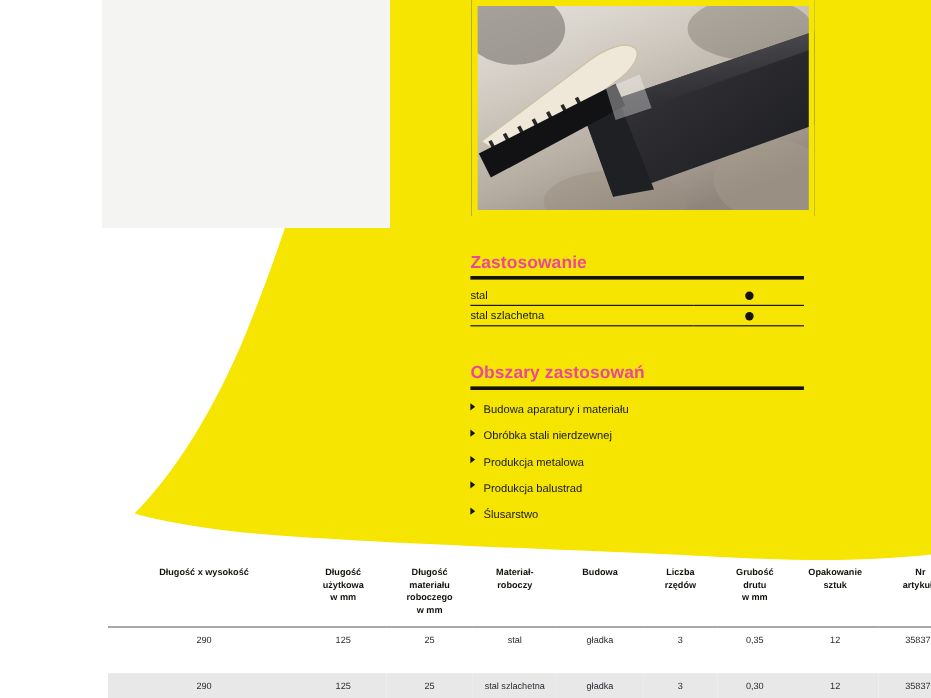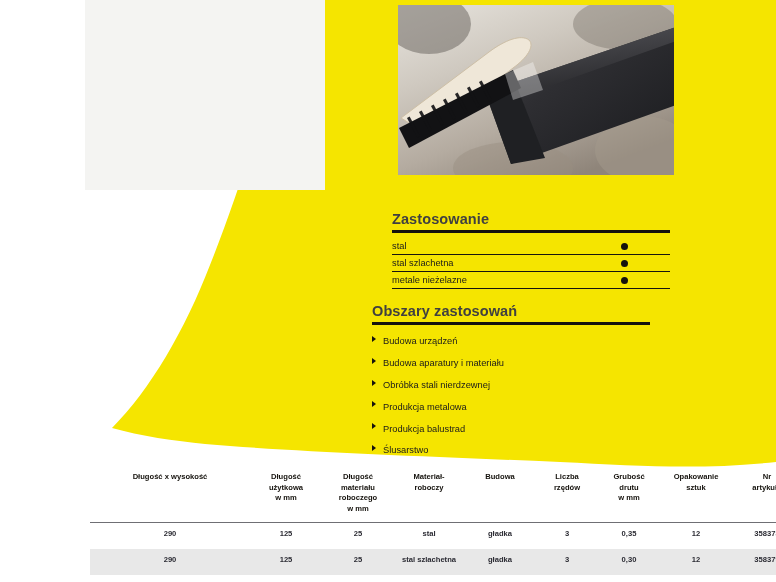--- a/index.html
+++ b/index.html
@@ -32,21 +32,21 @@
   
 
   
   #application-photo{
     position:absolute;left:393px;top:0;width:286px;height:180px;
     overflow:hidden;background:#4a4a4a;
   }
 
   
   .section-heading{
-    font-size:14.5px;font-weight:bold;color:#404040;
+    font-size:14.5px;font-weight:bold;color:#ec4899;
     letter-spacing:.1px;margin:0;
   }
   .heading-rule{
     height:3px;background:#15120d;margin-top:3px;
   }
 
   #benefits-block{position:absolute;left:88px;top:226px;width:280px;}
   #benefits-rule{width:272px;}
   #benefits-text{
     margin-top:9px;font-size:9.3px;line-height:15.5px;color:#1a1a1a;
@@ -61,21 +61,21 @@
     border-bottom:1px solid #17150e;
   }
   #application-table td.dot-cell{
     text-align:center;width:92px;
   }
   .dot{
     display:inline-block;width:7px;height:7px;border-radius:50%;
     background:#15120d;vertical-align:middle;
   }
 
-  #areas-block{position:absolute;left:372px;top:303px;width:285px;}
+  #areas-block{position:absolute;left:392px;top:303px;width:285px;}
   #areas-rule{width:278px;}
   #areas-list{margin:6px 0 0 0;padding:0;list-style:none;}
   #areas-list li{
     font-size:9.3px;color:#1a1a1a;line-height:11px;
     padding:5.4px 0 5.4px 11px;position:relative;
   }
   #areas-list li .tri{
     position:absolute;left:0;top:5px;
     width:0;height:0;
     border-left:4px solid #15120d;
@@ -91,21 +91,21 @@
   #spec-table th{
     font-size:7.6px;font-weight:bold;color:#15120d;
     vertical-align:top;
     padding:6px 2px 8px 2px;line-height:10.5px;
   }
   #spec-table thead tr{background:transparent;}
   #spec-table tbody tr.row-odd{background:#ffffff;}
   #spec-table tbody tr.row-even{background:#e8e8e8;}
   #spec-table tbody td{
     font-size:7.6px;color:#2b2b33;text-align:center;
-    padding:6px 2px 10px 2px;line-height:10px;vertical-align:top;font-weight:bold;
+    padding:6px 2px 22px 2px;line-height:10px;vertical-align:top;
   }
   #spec-table tbody tr.row-odd td{border-top:1.4px solid #6f6f74;}
   .col-1{width:160px;}
   .col-2{width:72px;}
   .col-3{width:72px;}
   .col-4{width:70px;}
   .col-5{width:72px;}
   .col-6{width:62px;}
   .col-7{width:62px;}
   .col-8{width:72px;}
@@ -247,38 +247,28 @@
           <td class="dot-cell">
             <span class="dot"></span>
           </td>
         </tr>
         <tr>
           <td>stal szlachetna</td>
           <td class="dot-cell">
             <span class="dot"></span>
           </td>
         </tr>
-        <tr>
-          <td>metale nieżelazne</td>
-          <td class="dot-cell">
-            <span class="dot"></span>
-          </td>
-        </tr>
       </tbody>
     </table>
   </div>
 
   <div id="areas-block">
     <div class="section-heading">Obszary zastosowań</div>
     <div id="areas-rule" class="heading-rule"></div>
     <ul id="areas-list">
-      <li>
-        <span class="tri"></span>
-        <span>Budowa urządzeń</span>
-      </li>
       <li>
         <span class="tri"></span>
         <span>Budowa aparatury i materiału</span>
       </li>
       <li>
         <span class="tri"></span>
         <span>Obróbka stali nierdzewnej</span>
       </li>
       <li>
         <span class="tri"></span>

